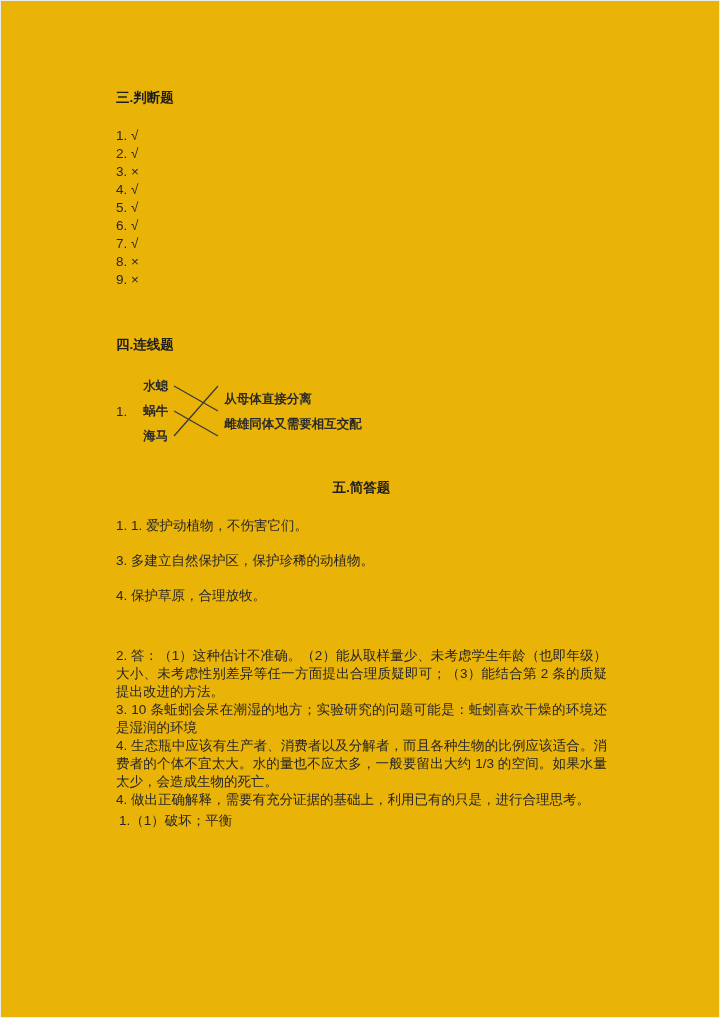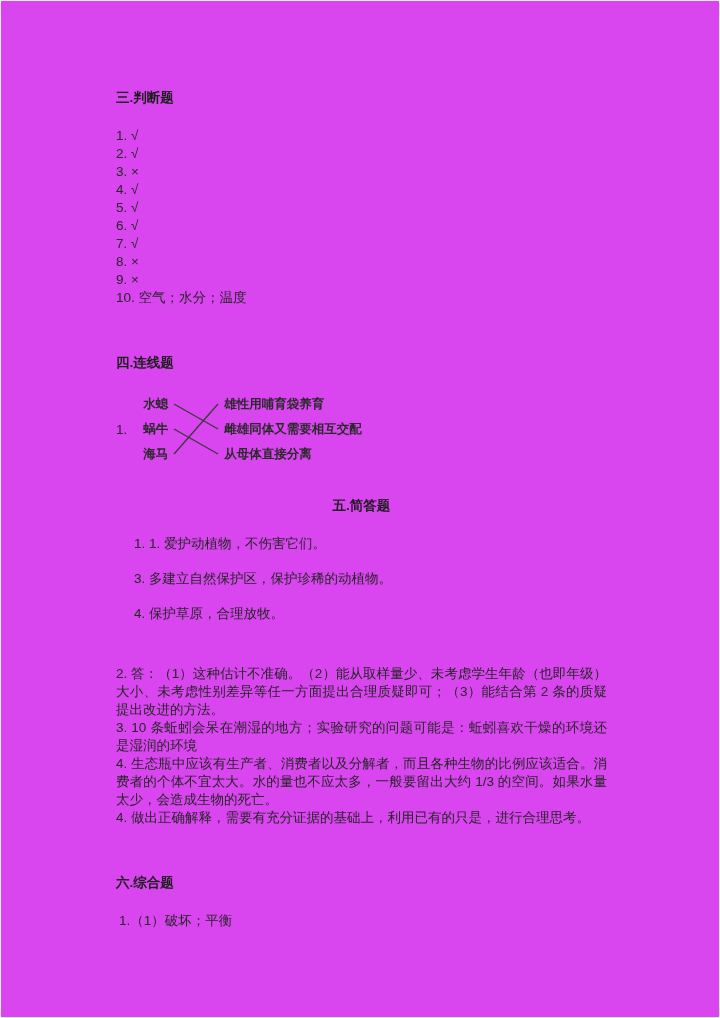--- a/index.html
+++ b/index.html
@@ -1,21 +1,21 @@
 <!DOCTYPE html>
 <html><head>
 <meta charset="utf-8">
 <style>
   * { box-sizing: border-box; }
   html, body { margin: 0; padding: 0; background: #ffffff; }
   .page {
     position: relative;
     width: 720px;
     height: 1018px;
-    background: #d946ef;
+    background: #eab308;
     border: 1px solid #ececec;
     padding: 88px 112px 0 115px;
     font-family: "Liberation Sans", "DejaVu Sans", sans-serif;
     font-size: 13.5px;
     color: #262626;
     overflow: hidden;
   }
   .sec-title {
     font-weight: bold;
     font-size: 13.5px;
@@ -39,73 +39,70 @@
     height: 25px;
     font-weight: bold;
     font-size: 12.5px;
     color: #2a2a2a;
     white-space: nowrap;
   }
   .match-col.left { text-align: center; }
   .match-lines { display: block; margin: 0 5px; }
 
   
-  .sa-item { line-height: 18px; margin: 0 0 17px 18px; }
+  .sa-item { line-height: 18px; margin: 0 0 17px 0; }
   .sa-paras { margin-top: 42px; }
   .sa-para { line-height: 18px; margin: 0; text-align: justify; }
   .comp-answer { line-height: 18px; margin: 3px; }
 </style>
 </head>
 <body>
 
 <div class="page">
 
   <div class="sec-title">三.判断题</div>
   <div class="judgment-list">
     <div class="ans-line">1. √</div>
     <div class="ans-line">2. √</div>
     <div class="ans-line">3. ×</div>
     <div class="ans-line">4. √</div>
     <div class="ans-line">5. √</div>
     <div class="ans-line">6. √</div>
     <div class="ans-line">7. √</div>
     <div class="ans-line">8. ×</div>
     <div class="ans-line">9. ×</div>
-    <div class="ans-line">10. 空气；水分；温度</div>
   </div>
 
   <div class="sec-title gap-lg">四.连线题</div>
   <div class="matching">
     <span class="qnum">1.</span>
     <div class="match-col left">
       <div>水螅</div>
       <div>蜗牛</div>
       <div>海马</div>
     </div>
     <svg class="match-lines" width="46" height="75" viewBox="0 0 46 75">
       <line x1="1" y1="12" x2="45" y2="37" stroke="#3a3a3a" stroke-width="1.3"></line>
       <line x1="1" y1="37" x2="45" y2="62" stroke="#3a3a3a" stroke-width="1.3"></line>
       <line x1="1" y1="62" x2="45" y2="12" stroke="#3a3a3a" stroke-width="1.3"></line>
     </svg>
     <div class="match-col right">
-      <div>雄性用哺育袋养育</div>
+      <div>从母体直接分离</div>
       <div>雌雄同体又需要相互交配</div>
-      <div>从母体直接分离</div>
     </div>
   </div>
 
   <div class="sec-title gap-md">五.简答题</div>
   <div>
     <div class="sa-item">1. 1. 爱护动植物，不伤害它们。</div>
     <div class="sa-item">3. 多建立自然保护区，保护珍稀的动植物。</div>
     <div class="sa-item">4. 保护草原，合理放牧。</div>
   </div>
   <div class="sa-paras">
     <p class="sa-para">2. 答：（1）这种估计不准确。（2）能从取样量少、未考虑学生年龄（也即年级）大小、未考虑性别差异等任一方面提出合理质疑即可；（3）能结合第 2 条的质疑提出改进的方法。</p>
     <p class="sa-para">3. 10 条蚯蚓会呆在潮湿的地方；实验研究的问题可能是：蚯蚓喜欢干燥的环境还是湿润的环境</p>
     <p class="sa-para">4. 生态瓶中应该有生产者、消费者以及分解者，而且各种生物的比例应该适合。消费者的个体不宜太大。水的量也不应太多，一般要留出大约 1/3 的空间。如果水量太少，会造成生物的死亡。</p>
     <p class="sa-para">4. 做出正确解释，需要有充分证据的基础上，利用已有的只是，进行合理思考。</p>
   </div>
 
-  <div class="sec-title gap-lg">六.综合题</div>
   <div class="comp-answer">1.（1）破坏；平衡</div>
 
 </div>
 
 </body></html>

